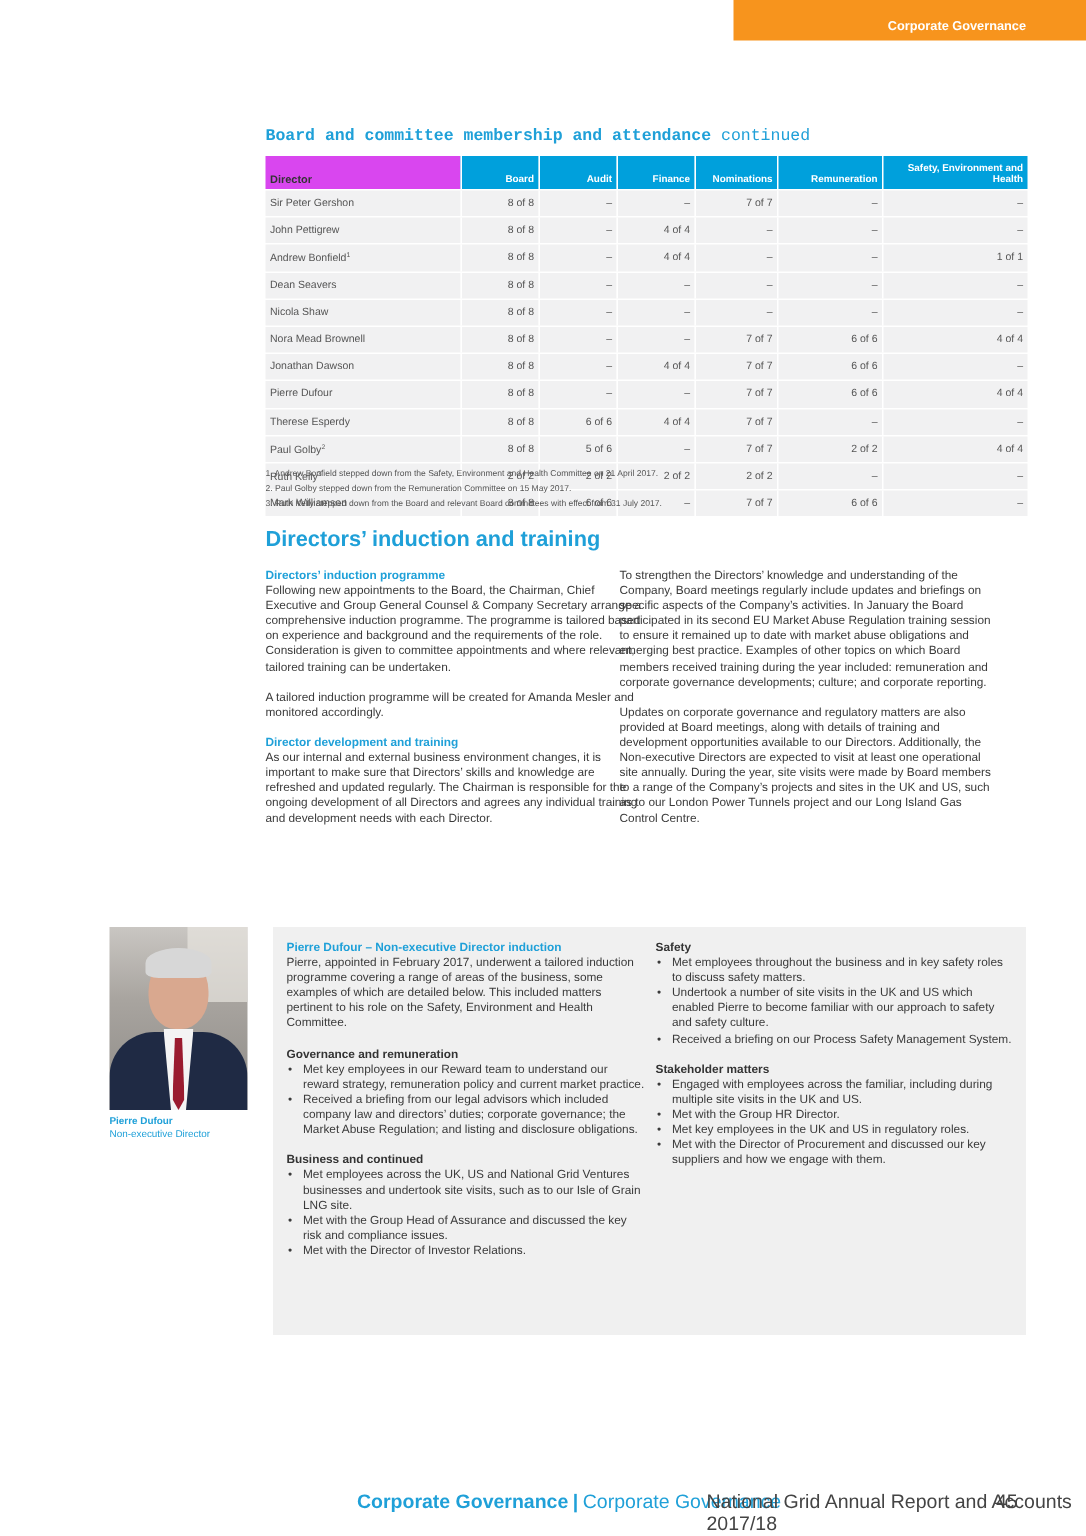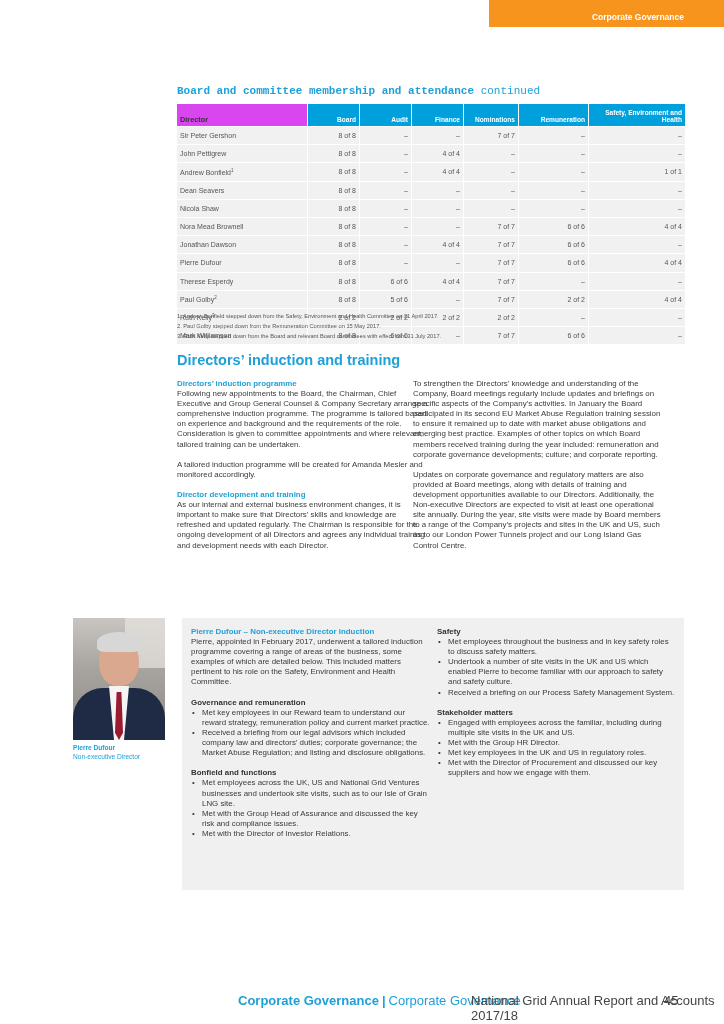--- a/index.html
+++ b/index.html
@@ -235,21 +235,21 @@
 <div class="panel"></div>
 
 <div class="pc pc-left">
   <div class="ptitle">Pierre Dufour – Non-executive Director induction</div>
   <p>Pierre, appointed in February 2017, underwent a tailored induction programme covering a range of areas of the business, some examples of which are detailed below. This included matters pertinent to his role on the Safety, Environment and Health Committee.</p>
   <div class="ph">Governance and remuneration</div>
   <ul>
     <li>Met key employees in our Reward team to understand our reward strategy, remuneration policy and current market practice.</li>
     <li>Received a briefing from our legal advisors which included company law and directors’ duties; corporate governance; the Market Abuse Regulation; and listing and disclosure obligations.</li>
   </ul>
-  <div class="ph">Bonfield and functions</div>
+  <div class="ph">Business and continued</div>
   <ul>
     <li>Met employees across the UK, US and National Grid Ventures businesses and undertook site visits, such as to our Isle of Grain LNG site.</li>
     <li>Met with the Group Head of Assurance and discussed the key risk and compliance issues.</li>
     <li>Met with the Director of Investor Relations.</li>
   </ul>
 </div>
 
 <div class="pc pc-right">
   <div class="ph">Safety</div>
   <ul>

